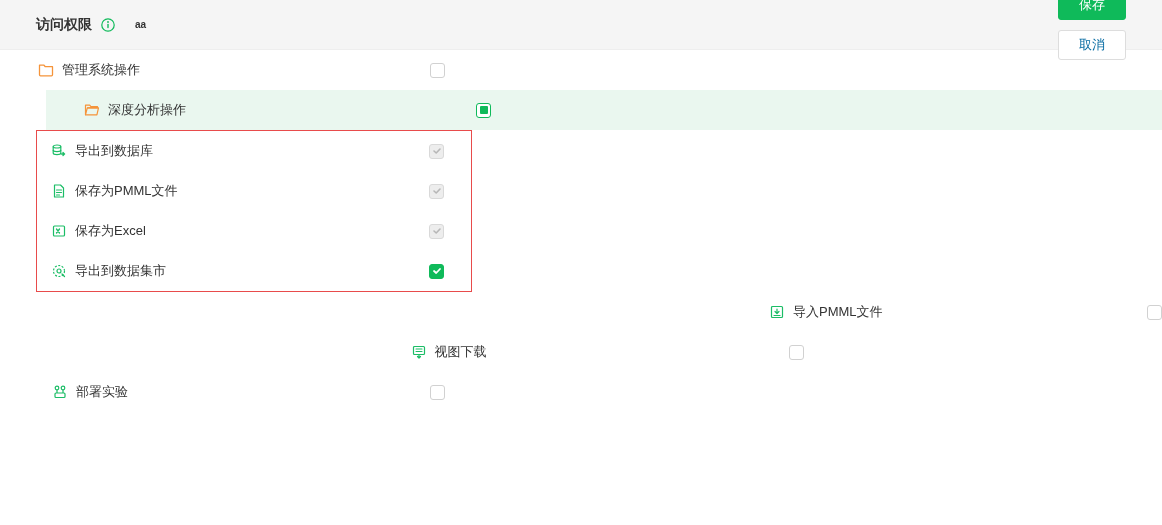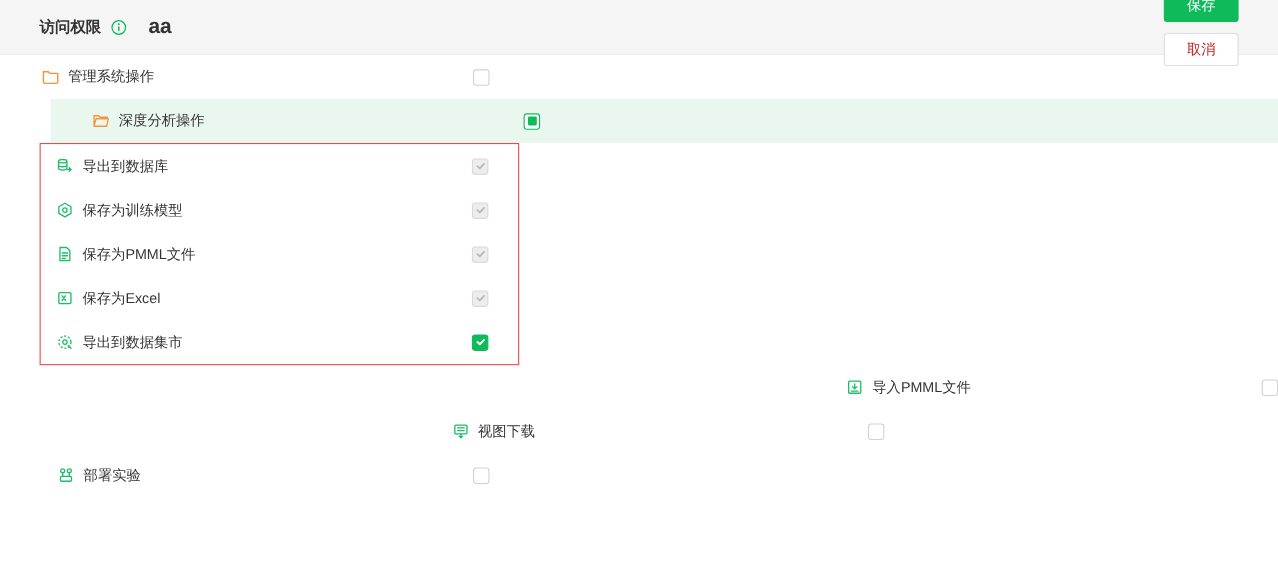--- a/index.html
+++ b/index.html
@@ -30,21 +30,21 @@
       color: #333;
     }
     .info-icon {
       display: inline-flex;
       align-items: center;
       justify-content: center;
       width: 15px;
       height: 15px;
     }
     .subtitle {
-      font-size: 19px;
+      font-size: 10px;
       font-weight: 600;
       color: #333;
       margin-left: 12px;
     }
     .header-right {
       display: flex;
       gap: 10px;
       flex-direction: column;
     }
     .btn {
@@ -58,21 +58,21 @@
       justify-content: center;
       border: 1px solid transparent;
     }
     .btn-primary {
       background: #0fba5a;
       color: #fff;
       border-color: #0fba5a;
     }
     .btn-secondary {
       background: #fff;
-      color: #b91c1c;
+      color: #0369a1;
       border-color: #ddd;
       padding-left: 20px;
     }
     .permission-list {
       width: 100%;
     }
     .row {
       display: flex;
       align-items: center;
       height: 40px;
@@ -221,36 +221,20 @@
         <span class="row-label">导出到数据库</span>
       </div>
       <span class="checkbox checked-disabled">
         <svg width="10" height="10" viewBox="0 0 10 10">
             <path d="M2 5 L4.2 7 L8 3" fill="none" stroke-width="1.6" stroke-linecap="round" stroke-linejoin="round"></path>
           </svg>
       </span>
     </div>
 
 
-    <div class="row child-row">
-      <div class="row-label-wrap">
-        <span class="icon">
-          <svg width="16" height="16" viewBox="0 0 16 16">
-              <path d="M8 1.8 L13.5 5 v6 L8 14.2 L2.5 11 V5 Z" fill="none" stroke="#1bbd66" stroke-width="1.2" stroke-linejoin="round"></path>
-              <circle cx="8" cy="8" r="2" fill="none" stroke="#1bbd66" stroke-width="1.2"></circle>
-            </svg>
-        </span>
-        <span class="row-label">保存为训练模型</span>
-      </div>
-      <span class="checkbox checked-disabled">
-        <svg width="10" height="10" viewBox="0 0 10 10">
-            <path d="M2 5 L4.2 7 L8 3" fill="none" stroke-width="1.6" stroke-linecap="round" stroke-linejoin="round"></path>
-          </svg>
-      </span>
-    </div>
 
     <div class="row child-row">
       <div class="row-label-wrap">
         <span class="icon">
           <svg width="16" height="16" viewBox="0 0 16 16">
               <path d="M3.5 2 h6 l3 3 v9 h-9 Z" fill="none" stroke="#1bbd66" stroke-width="1.2" stroke-linejoin="round"></path>
               <path d="M5.5 7 h5 M5.5 9.5 h5 M5.5 12 h3" stroke="#1bbd66" stroke-width="1.2" stroke-linecap="round"></path>
             </svg>
         </span>
         <span class="row-label">保存为PMML文件</span>

